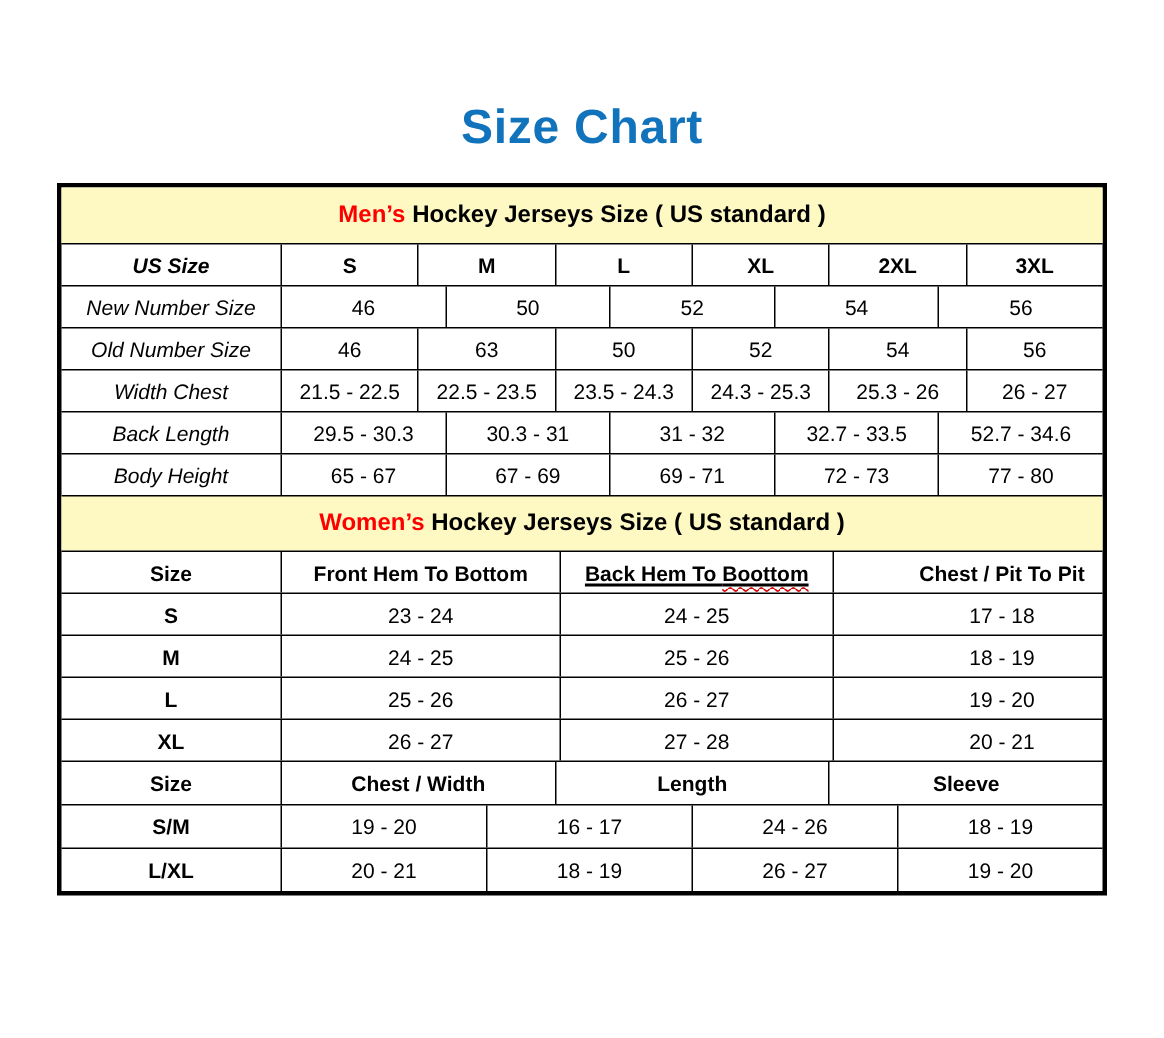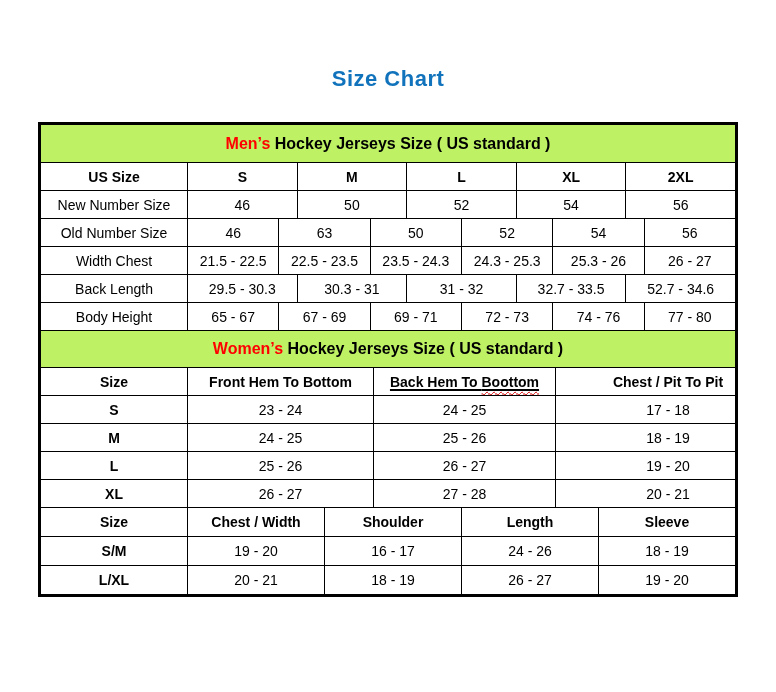--- a/index.html
+++ b/index.html
@@ -1,34 +1,34 @@
 <!DOCTYPE html>
 <html><head>
 <meta charset="utf-8">
 <style>
   * { margin:0; padding:0; box-sizing:border-box; }
   html,body { width:776px; height:692px; background:#ffffff; overflow:hidden;
               font-family:"Liberation Sans", sans-serif; color:#000000; }
   .page-title { position:absolute; top:66px; left:0; width:776px; text-align:center;
-                font-size:22px; font-weight:bold; color:#1173BC; letter-spacing:0.5px; }
+                font-size:32px; font-weight:bold; color:#1173BC; letter-spacing:0.5px; }
   .sheet { position:absolute; left:38px; top:122px; width:700px; border:3px solid #000; }
   .sheet > div { display:flex; border-top:1.5px solid #000; }
   .sheet > div:first-child { border-top:none; }
-  .banner { height:37px; background:#bef264; align-items:center; justify-content:center;
+  .banner { height:37px; background:#fef9c3; align-items:center; justify-content:center;
             font-weight:bold; font-size:16px; }
   .banner .inner { display:inline; white-space:pre; }
   .red { color:#FF0000; }
   .tr { height:28px; }
   .tr.yr { height:29px; }
   .td { display:flex; align-items:center; justify-content:center; font-size:14px;
         border-left:1.5px solid #000; overflow:hidden; white-space:pre; }
   .td:first-child { border-left:none; }
   .bold { font-weight:bold; }
   
-  .mc0 { width:146px; } .mc { flex:1; }
+  .mc0 { width:146px;font-style:italic; } .mc { flex:1; }
   
   .wc0 { width:146px; } .wc1 { width:186px; } .wc2 { width:182px; } .wc3 { flex:1;padding-left:45px; }
   
   .yc0 { width:146px; } .yc { flex:1; }
   .u-black { text-decoration:underline; text-decoration-thickness:1.5px; text-underline-offset:2px; }
   .sp-wavy { text-decoration-line:underline; text-decoration-style:wavy;
              text-decoration-color:#D60000; text-decoration-thickness:1px;
              text-underline-offset:4px; }
 </style>
 </head>
@@ -41,20 +41,21 @@
   <div class="banner">
     <span class="inner"><span class="red">Men’s</span><span> Hockey Jerseys Size ( US standard )</span></span>
   </div>
   <div class="tr bold">
     <div class="td mc0">US Size</div>
     <div class="td mc">S</div>
     <div class="td mc">M</div>
     <div class="td mc">L</div>
     <div class="td mc">XL</div>
     <div class="td mc">2XL</div>
+    <div class="td mc">3XL</div>
   </div>
   <div class="tr">
     <div class="td mc0">New Number Size</div>
     <div class="td mc">46</div>
     <div class="td mc">50</div>
     <div class="td mc">52</div>
     <div class="td mc">54</div>
     <div class="td mc">56</div>
   </div>
   <div class="tr">
@@ -82,21 +83,20 @@
     <div class="td mc">31 - 32</div>
     <div class="td mc">32.7 - 33.5</div>
     <div class="td mc">52.7 - 34.6</div>
   </div>
   <div class="tr">
     <div class="td mc0">Body Height</div>
     <div class="td mc">65 - 67</div>
     <div class="td mc">67 - 69</div>
     <div class="td mc">69 - 71</div>
     <div class="td mc">72 - 73</div>
-    <div class="td mc">74 - 76</div>
     <div class="td mc">77 - 80</div>
   </div>
 
   <div class="banner">
     <span class="inner"><span class="red">Women’s</span><span> Hockey Jerseys Size ( US standard )</span></span>
   </div>
   <div class="tr bold">
     <div class="td wc0">Size</div>
     <div class="td wc1">Front Hem To Bottom</div>
     <div class="td wc2">
@@ -125,21 +125,20 @@
   <div class="tr">
     <div class="td wc0 bold">XL</div>
     <div class="td wc1">26 - 27</div>
     <div class="td wc2">27 - 28</div>
     <div class="td wc3">20 - 21</div>
   </div>
 
   <div class="tr yr bold">
     <div class="td yc0">Size</div>
     <div class="td yc">Chest / Width</div>
-    <div class="td yc">Shoulder</div>
     <div class="td yc">Length</div>
     <div class="td yc">Sleeve</div>
   </div>
   <div class="tr yr">
     <div class="td yc0 bold">S/M</div>
     <div class="td yc">19 - 20</div>
     <div class="td yc">16 - 17</div>
     <div class="td yc">24 - 26</div>
     <div class="td yc">18 - 19</div>
   </div>

